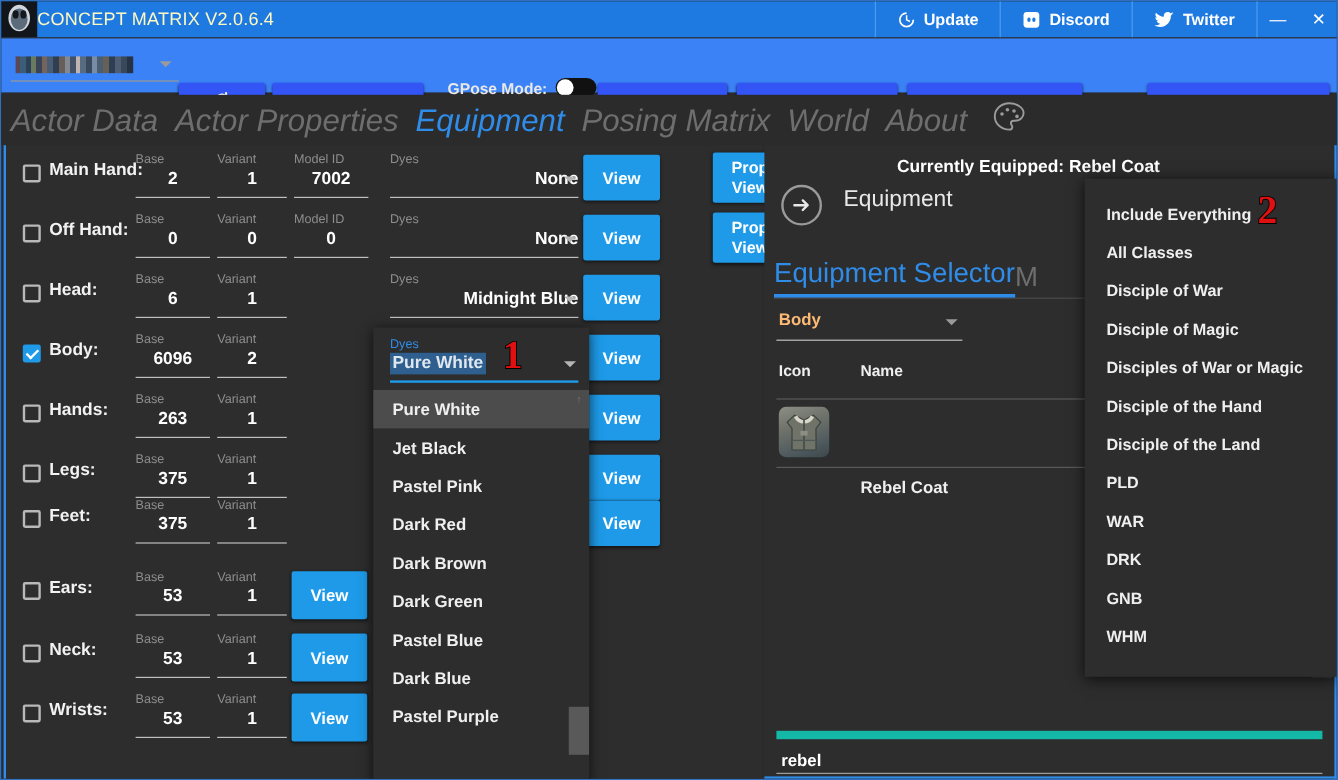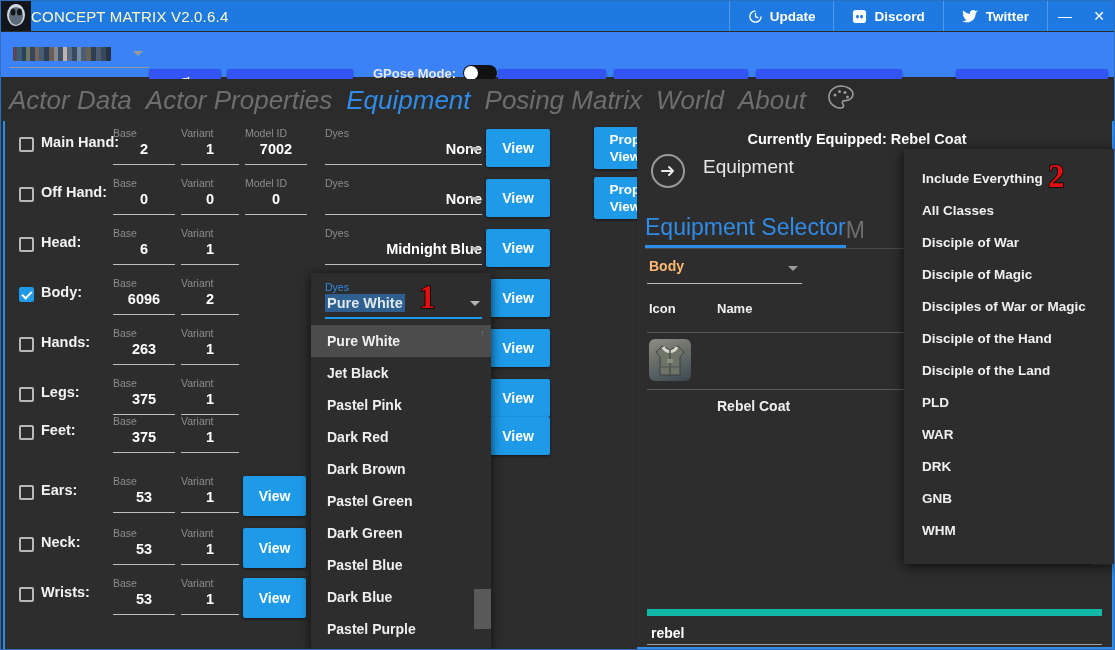--- a/index.html
+++ b/index.html
@@ -655,21 +655,20 @@
       <div class="flabel">Dyes</div>
       <div class="fval">Pure White</div>
       <div class="dye-caret" style="right:2px;top:20px;"></div>
     </div>
     <div id="dye-list">
       <div class="dye-item sel">Pure White</div>
       <div class="dye-item">Jet Black</div>
       <div class="dye-item">Pastel Pink</div>
       <div class="dye-item">Dark Red</div>
       <div class="dye-item">Dark Brown</div>
-      <div class="dye-item">Pastel Green</div>
       <div class="dye-item">Dark Green</div>
       <div class="dye-item">Pastel Blue</div>
       <div class="dye-item">Dark Blue</div>
       <div class="dye-item">Pastel Purple</div>
     </div>
     <div id="dye-scroll-up">↑</div>
     <div id="dye-scroll-thumb"></div>
   </div>
 
   <div id="class-popup">

